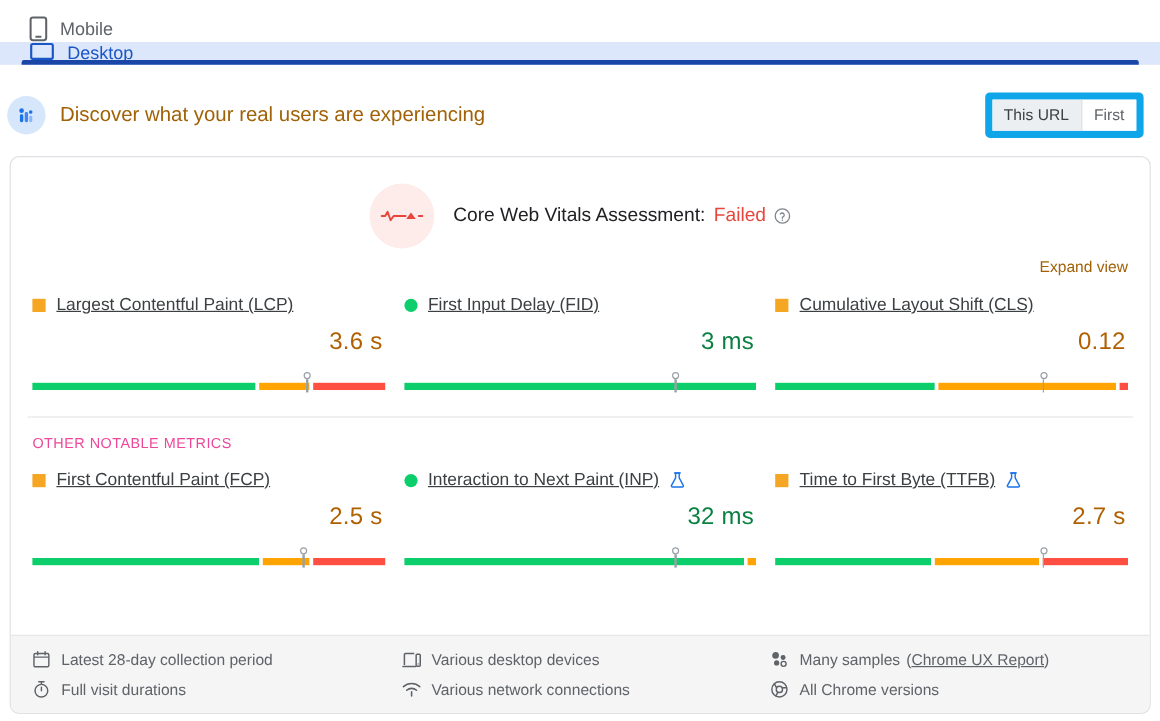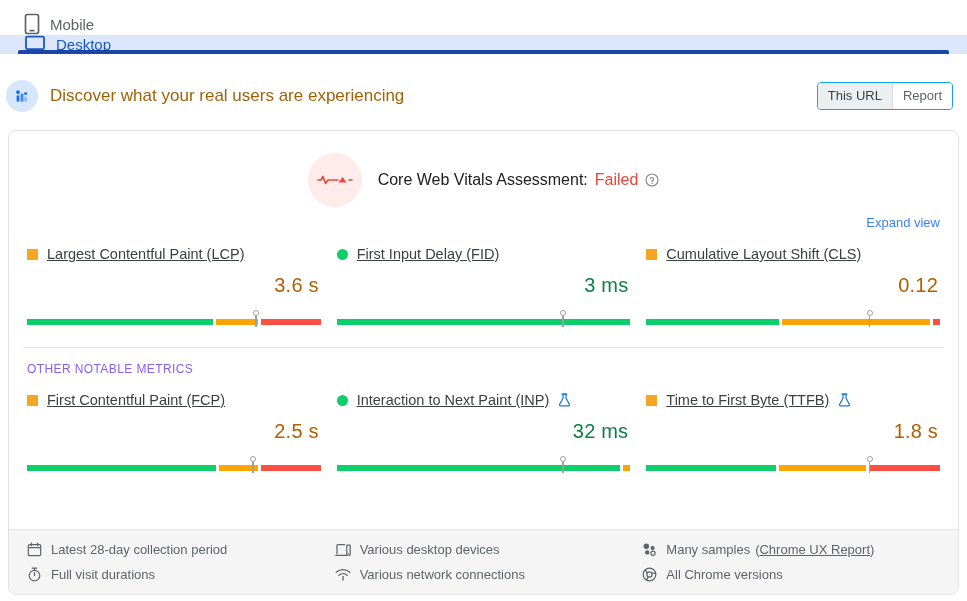--- a/index.html
+++ b/index.html
@@ -72,21 +72,21 @@
     flex: 0 0 auto;
     margin-right: 12px;
   }
   .discover-title {
     font-size: 17px;
     color: #a16207;
     flex: 1 1 auto;
   }
   .scope-toggle {
     display: flex;
-    border: 1px solid #0ea5e9;
+    border: 6px solid #0ea5e9;
     border-radius: 4px;
     overflow: hidden;
     height: 26px;
   }
   .scope-btn {
     font-size: 13px;
     padding: 0 10px;
     display: flex;
     align-items: center;
     background: #ffffff;
@@ -144,21 +144,21 @@
     cursor: pointer;
   }
 
   .expand-row {
     display: flex;
     justify-content: flex-end;
     padding: 8px 18px 0 18px;
   }
   .expand-link {
     font-size: 13px;
-    color: #3b82f6;
+    color: #a16207;
     cursor: pointer;
     text-decoration: none;
   }
 
   
   .metrics-grid {
     display: grid;
     grid-template-columns: repeat(3, 1fr);
     column-gap: 8px;
     padding: 14px 14px 0 14px;
@@ -246,21 +246,21 @@
     background: #9aa0a6;
   }
 
   .divider {
     height: 1px;
     background: #e5e7e9;
     margin: 22px 14px 0 14px;
   }
   .section-label {
     font-size: 12px;
-    color: #8b5cf6;
+    color: #ec4899;
     letter-spacing: .4px;
     padding: 14px 18px 0 18px;
   }
 
   
   .card-footer {
     position: absolute;
     left: 0;
     right: 0;
     bottom: 0;
@@ -317,21 +317,21 @@
       <circle cx="5" cy="5.2" r="1.9"></circle>
       <circle cx="12.6" cy="6.4" r="1.5"></circle>
       <rect x="3.6" y="8.2" width="2.8" height="6.6" rx="1.2"></rect>
       <rect x="7.6" y="6.4" width="2.8" height="8.4" rx="1.2" fill="#4285f4"></rect>
       <rect x="11.4" y="9.4" width="2.5" height="5.4" rx="1.1" fill="#8ab4f8"></rect>
     </svg>
   </span>
   <div class="discover-title">Discover what your real users are experiencing</div>
   <div class="scope-toggle">
     <button class="scope-btn selected">This URL</button>
-    <button class="scope-btn">Report</button>
+    <button class="scope-btn">First</button>
   </div>
 </div>
 
 <div class="card">
 
   <div class="assessment">
     <span class="assessment-badge">
       <svg width="36" height="16" viewBox="0 0 36 16" fill="none" stroke="#e8453c" stroke-width="1.6" stroke-linecap="round" stroke-linejoin="round">
         <path d="M1 8 L4 8 L6 4.5 L8.5 11.5 L11 8 L21 8"></path>
         <path d="M25.5 5 L29.5 10.5 L21.5 10.5 Z" fill="#e8453c" stroke="none"></path>
@@ -466,21 +466,21 @@
         <div class="metric-head">
           <span class="marker-square" style="background: rgb(245, 166, 35);"></span>
           <span class="metric-name">Time to First Byte (TTFB)</span>
           <span class="flask-icon">
             <svg width="13" height="14" viewBox="0 0 13 14" fill="none" stroke="#1a73e8" stroke-width="1.2" stroke-linejoin="round">
               <path d="M5 1.2 v4.1 L1.6 11.4 a1 1 0 0 0 .86 1.5 h8.08 a1 1 0 0 0 .86 -1.5 L8 5.3 V1.2 Z"></path>
               <line x1="4.1" y1="1.2" x2="8.9" y2="1.2" stroke-linecap="round"></line>
             </svg>
           </span>
         </div>
-        <div class="metric-value avg">1.8 s</div>
+        <div class="metric-value avg">2.7 s</div>
         <div class="dist-wrap">
           <div class="dist-bar">
             <div class="seg green" style="width: calc(45% - 2px);"></div>
             <div class="seg-gap"></div>
             <div class="seg orange" style="width: calc(30% - 2px);"></div>
             <div class="seg-gap"></div>
             <div class="seg red" style="width: calc(25% - 2px);"></div>
           </div>
           <div class="pin" style="left: 76%;">
             <span class="pin-head"></span>

